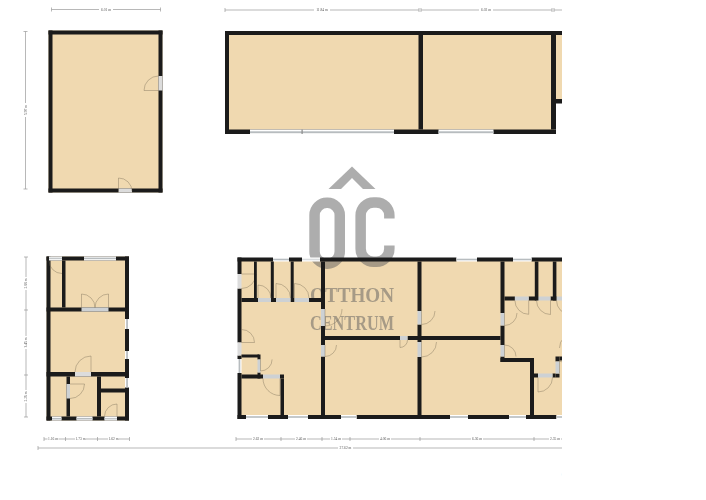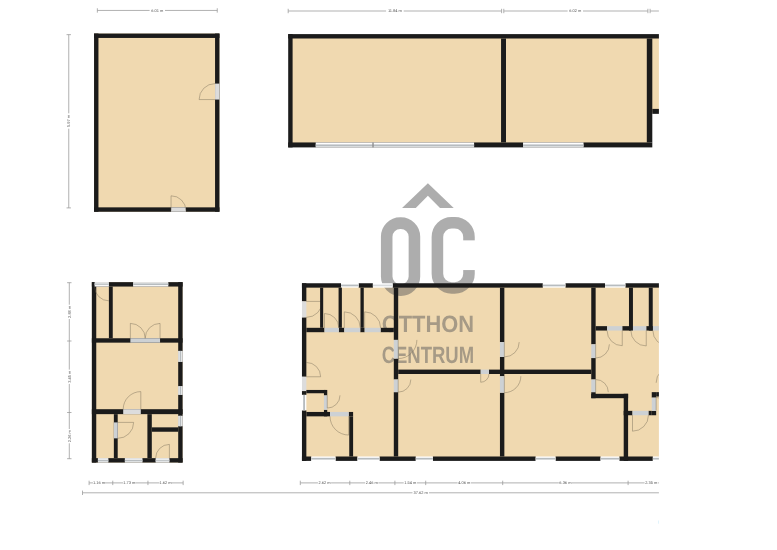--- a/index.html
+++ b/index.html
@@ -1,17 +1,17 @@
 <!DOCTYPE html>
 <html><head>
 <meta charset="utf-8">
 <style>
   html,body{margin:0;padding:0;background:#fff;}
   #page{position:relative;width:562px;height:500px;background:#fff;overflow:hidden;
-        font-family:Liberation Sans, sans-serif;margin-left:37px;}
+        font-family:Liberation Serif, serif;}
   svg{display:block;}
 </style>
 </head>
 <body>
 <div id="page">
 <svg width="706" height="500" viewBox="0 0 706 500">
 
 <rect x="0" y="0" width="706" height="500" fill="#ffffff"></rect>
 
 <rect x="48.5" y="30.5" width="114" height="162" fill="#f0d9b0"></rect>

